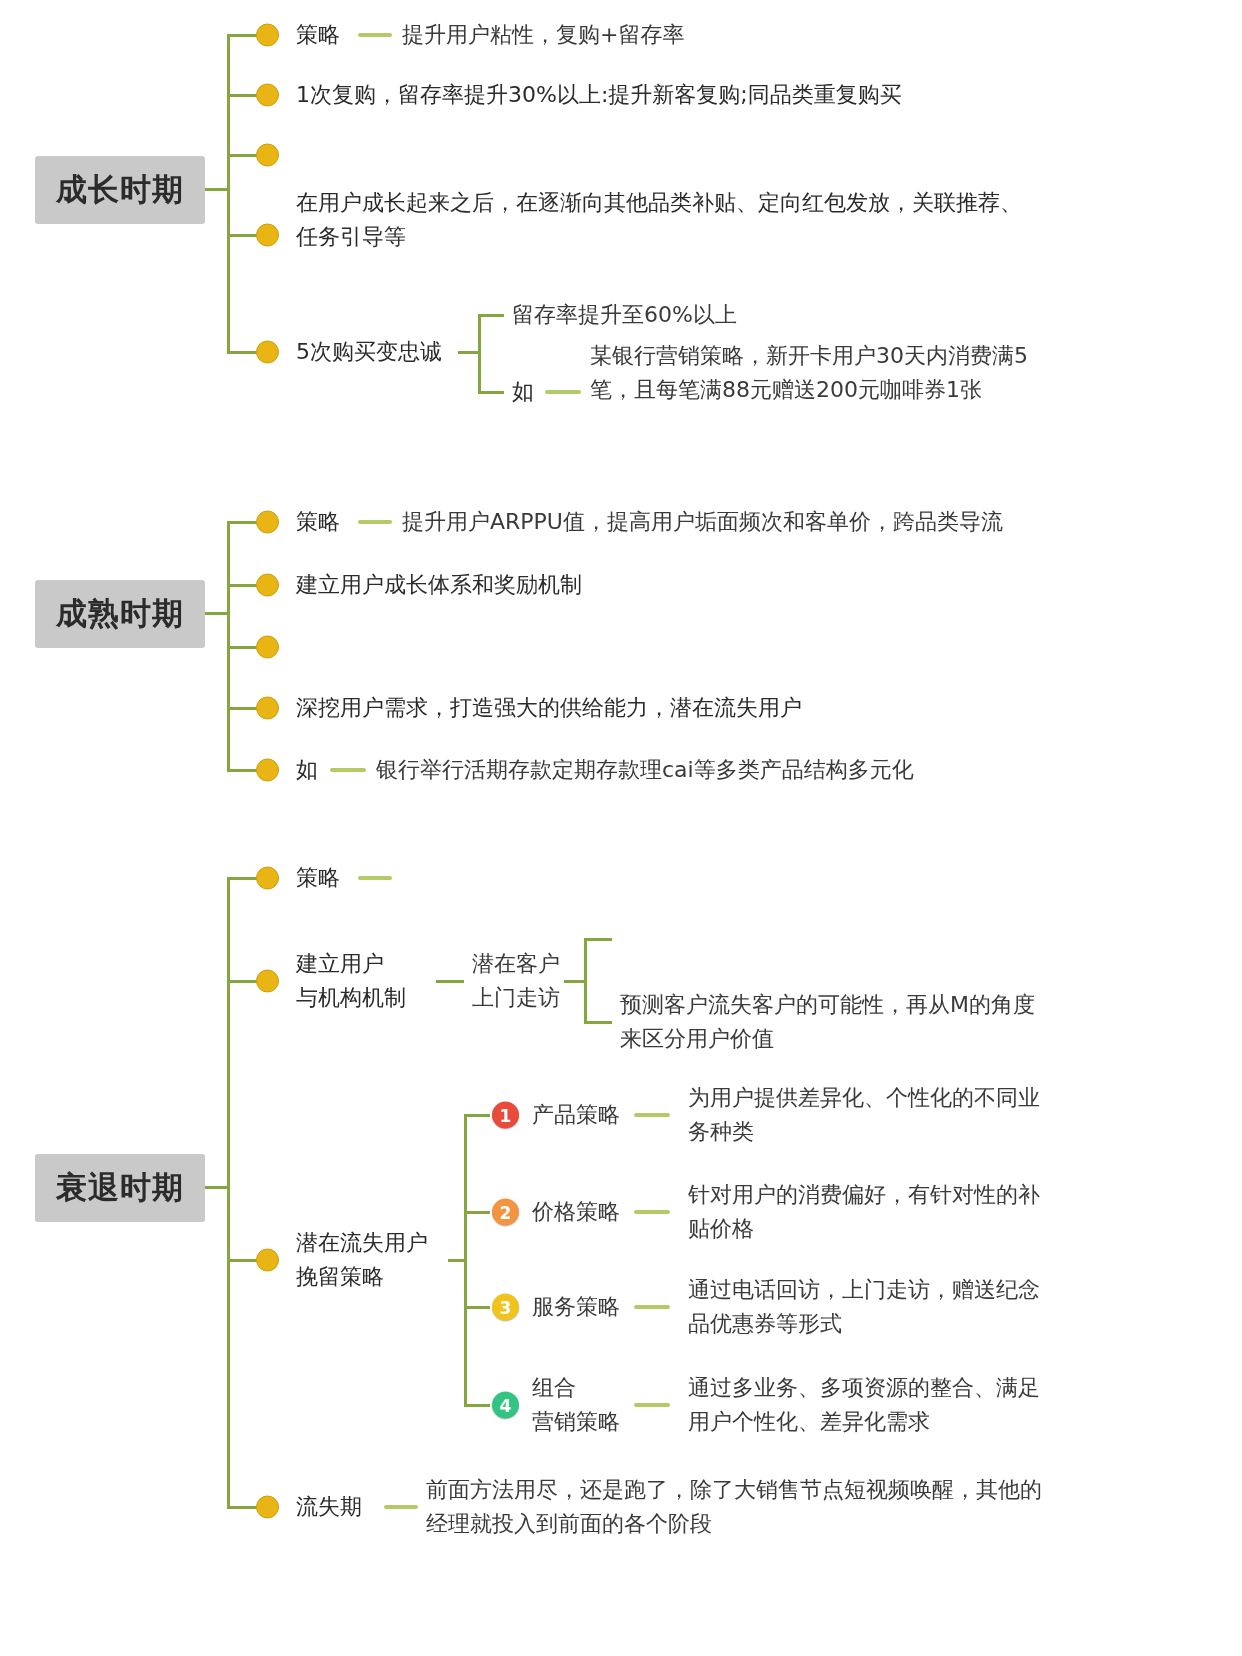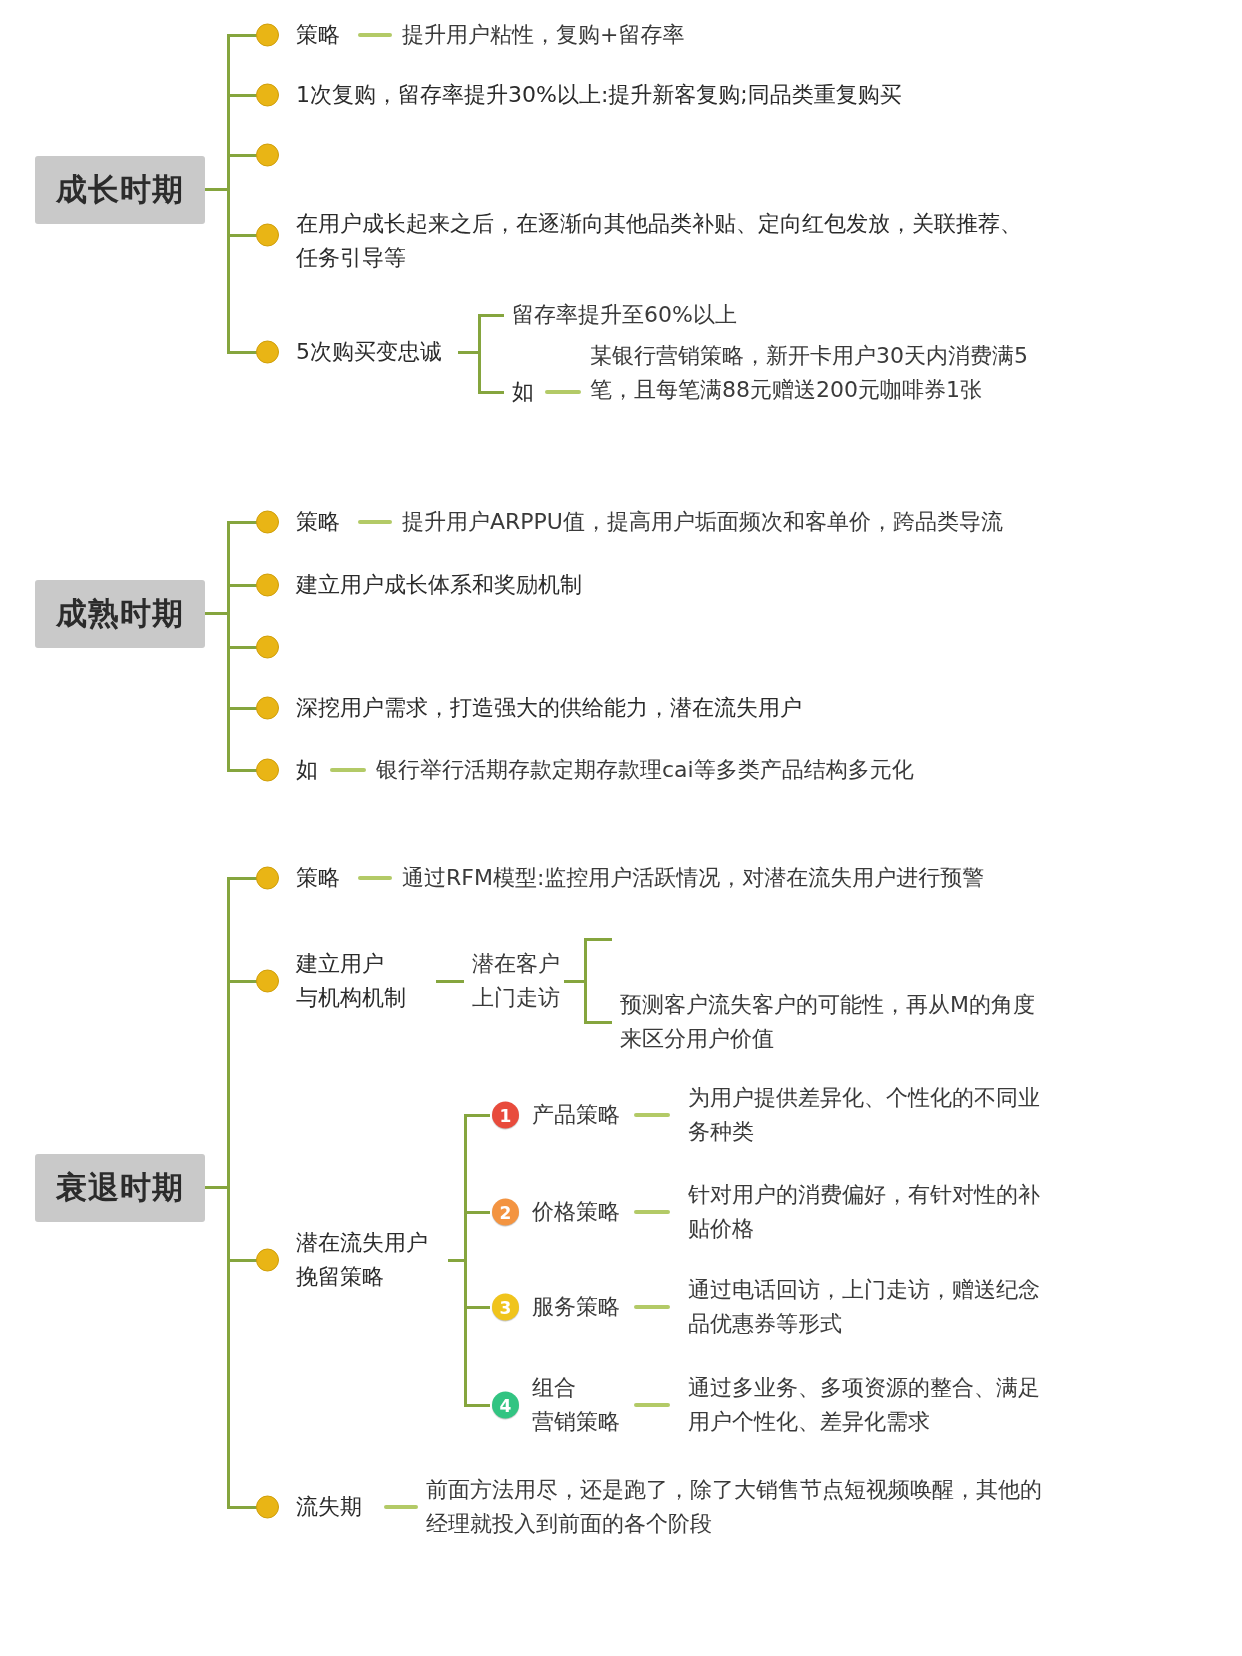--- a/index.html
+++ b/index.html
@@ -44,21 +44,21 @@
 
   <div class="hl" style="left:227px;top:94px;width:30px"></div>
   <div class="dot" style="left:256px;top:95px"></div>
   <div class="t b" style="left:296px;top:95px">1次复购，留存率提升30%以上:提升新客复购;同品类重复购买</div>
 
   <div class="hl" style="left:227px;top:154px;width:30px"></div>
   <div class="dot" style="left:256px;top:155px"></div>
 
   <div class="hl" style="left:227px;top:234px;width:30px"></div>
   <div class="dot" style="left:256px;top:235px"></div>
-  <div class="t b" style="left:296px;top:241px">在用户成长起来之后，在逐渐向其他品类补贴、定向红包发放，关联推荐、
+  <div class="t b" style="left:296px;top:220px">在用户成长起来之后，在逐渐向其他品类补贴、定向红包发放，关联推荐、
 任务引导等</div>
 
   <div class="hl" style="left:227px;top:351px;width:30px"></div>
   <div class="dot" style="left:256px;top:352px"></div>
   <div class="t b" style="left:296px;top:352px">5次购买变忠诚</div>
   <div class="hl" style="left:458px;top:351px;width:22px"></div>
   <div class="vl" style="left:478px;top:314px;height:80px"></div>
   <div class="hl" style="left:478px;top:314px;width:26px"></div>
   <div class="t" style="left:512px;top:315px">留存率提升至60%以上</div>
   <div class="hl" style="left:478px;top:391px;width:26px"></div>
@@ -95,21 +95,20 @@
   <div class="t" style="left:376px;top:770px">银行举行活期存款定期存款理cai等多类产品结构多元化</div>
 
   <div class="box" style="top:1154px">衰退时期</div>
   <div class="hl" style="left:205px;top:1186px;width:23px"></div>
   <div class="vl" style="left:227px;top:877px;height:632px"></div>
 
   <div class="hl" style="left:227px;top:877px;width:30px"></div>
   <div class="dot" style="left:256px;top:878px"></div>
   <div class="t b" style="left:296px;top:878px">策略</div>
   <div class="dash" style="left:358px;top:876px;width:34px"></div>
-  <div class="t" style="left:402px;top:878px">通过RFM模型:监控用户活跃情况，对潜在流失用户进行预警</div>
 
   <div class="hl" style="left:227px;top:980px;width:30px"></div>
   <div class="dot" style="left:256px;top:981px"></div>
   <div class="t b" style="left:296px;top:981px">建立用户
 与机构机制</div>
   <div class="hl" style="left:436px;top:980px;width:28px"></div>
   <div class="t" style="left:472px;top:981px">潜在客户
 上门走访</div>
   <div class="hl" style="left:564px;top:980px;width:22px"></div>
   <div class="vl" style="left:584px;top:938px;height:85px"></div>

